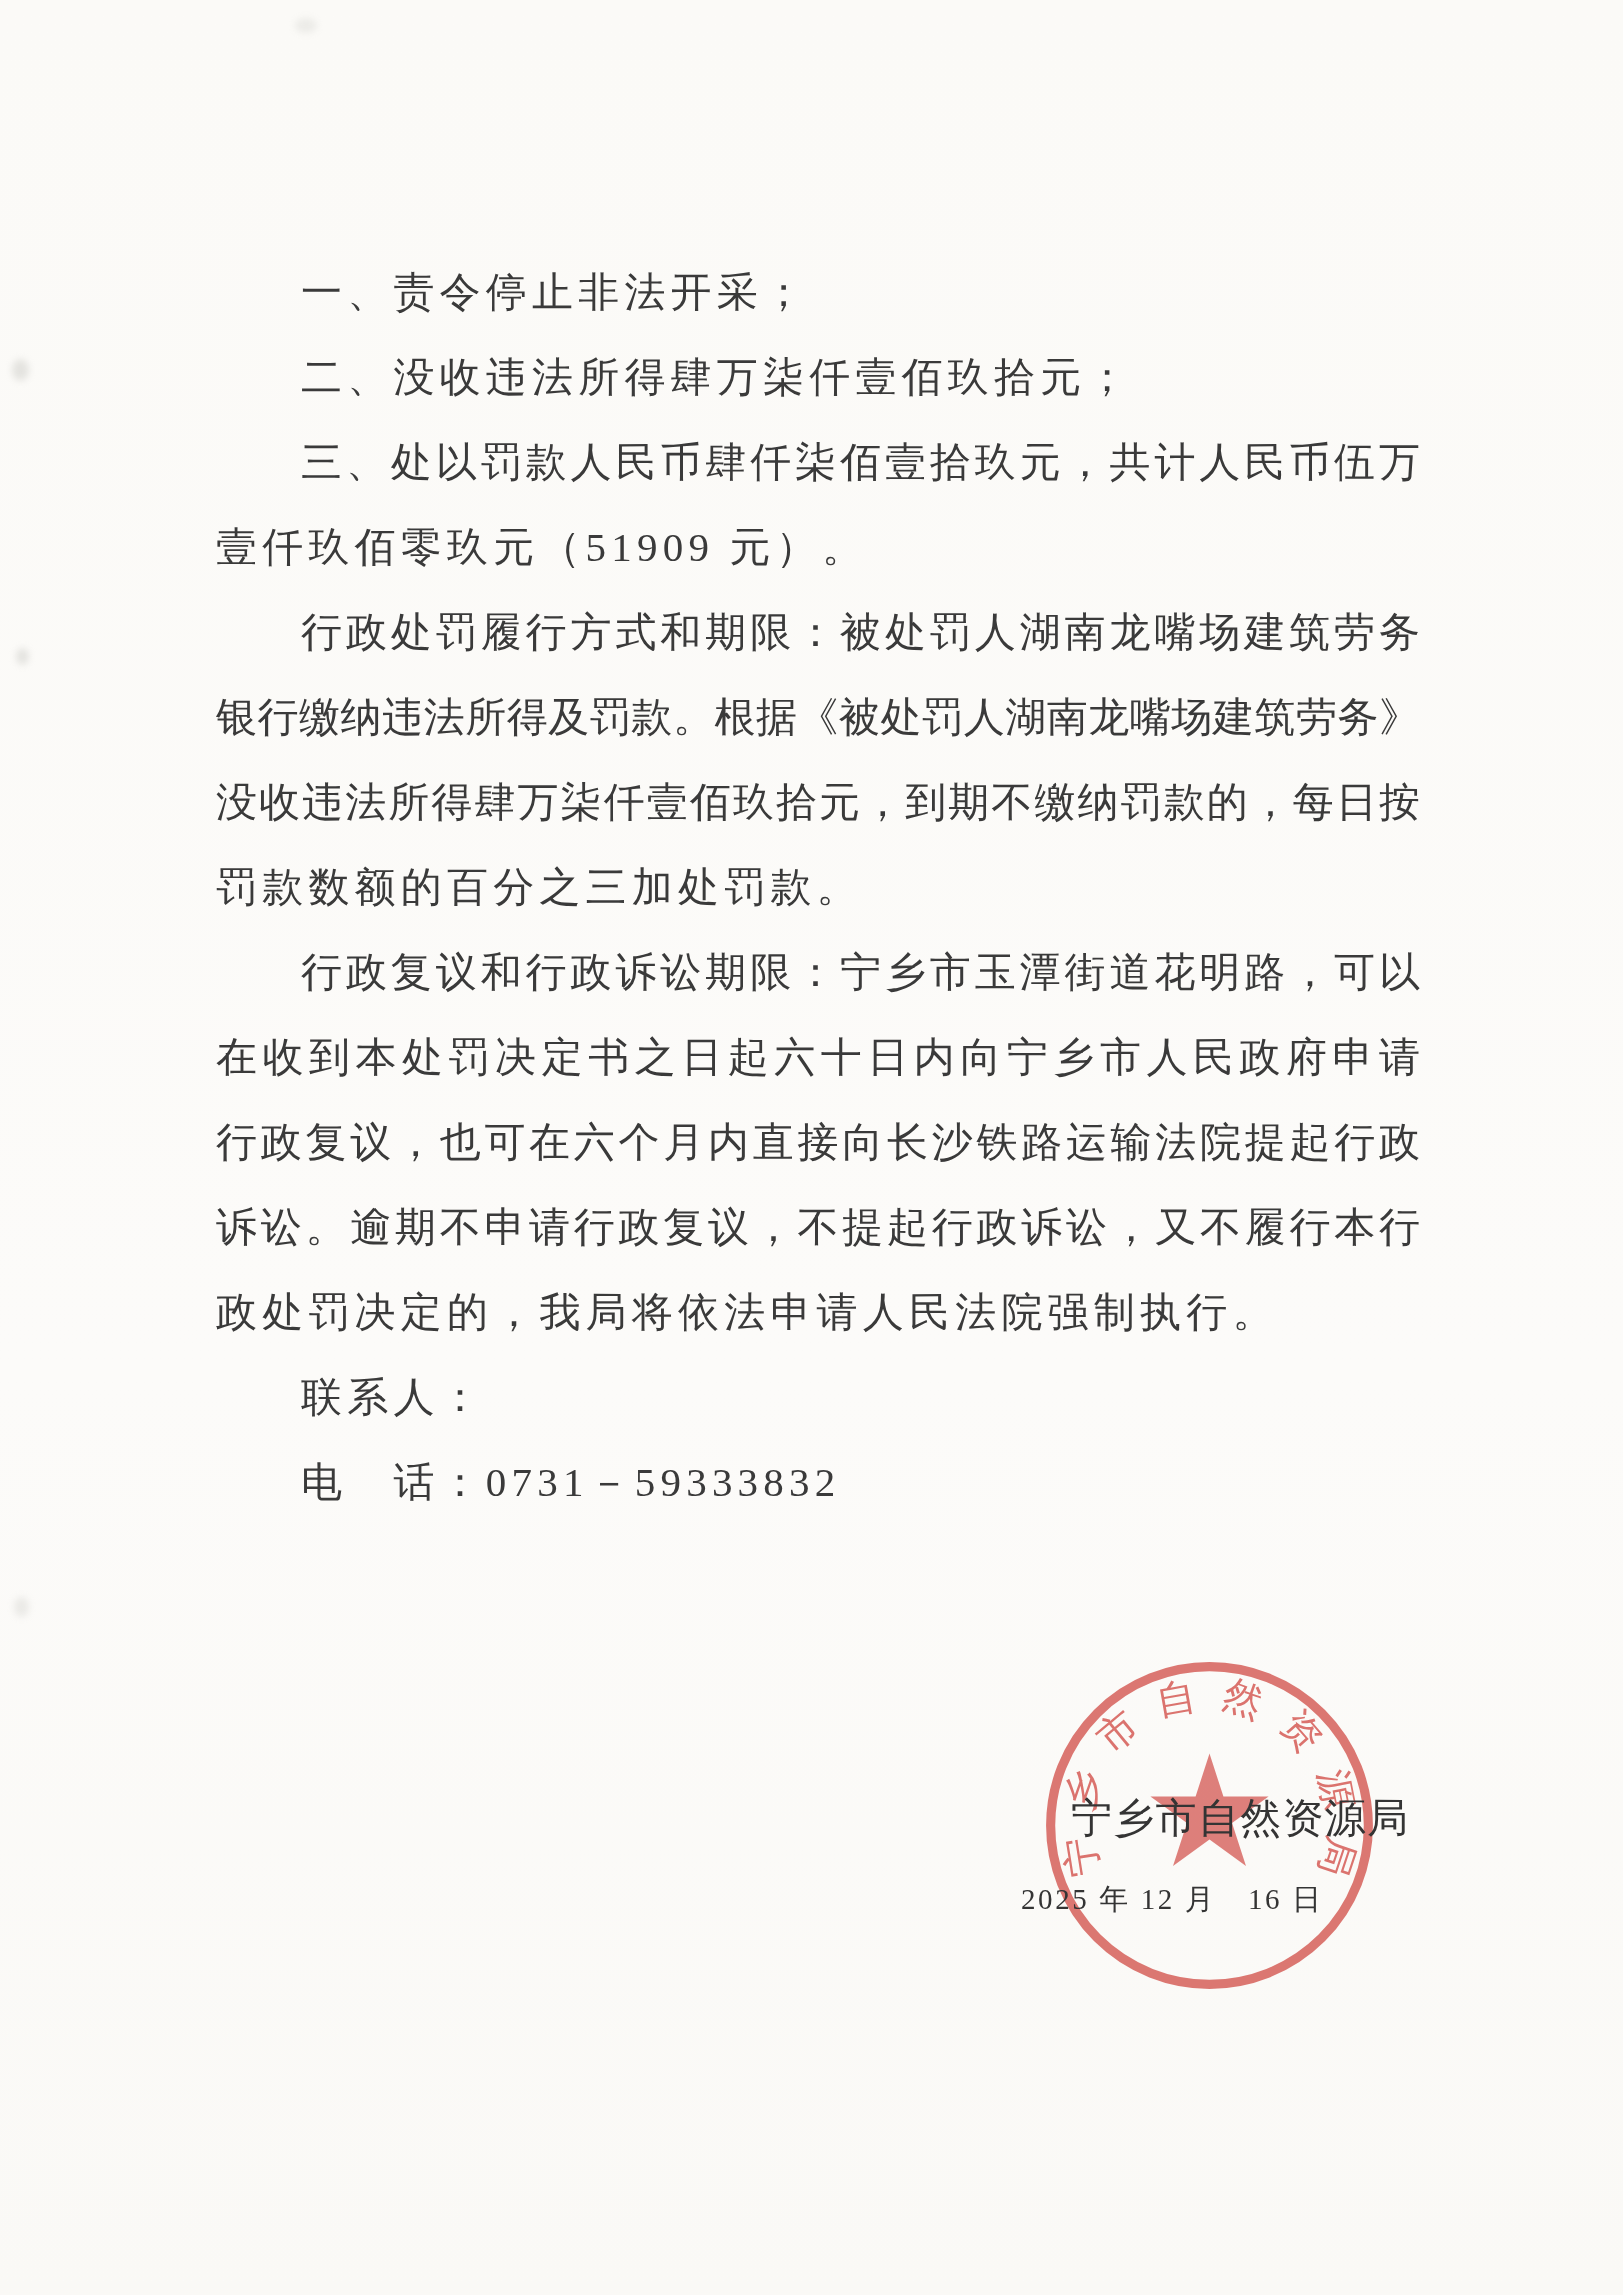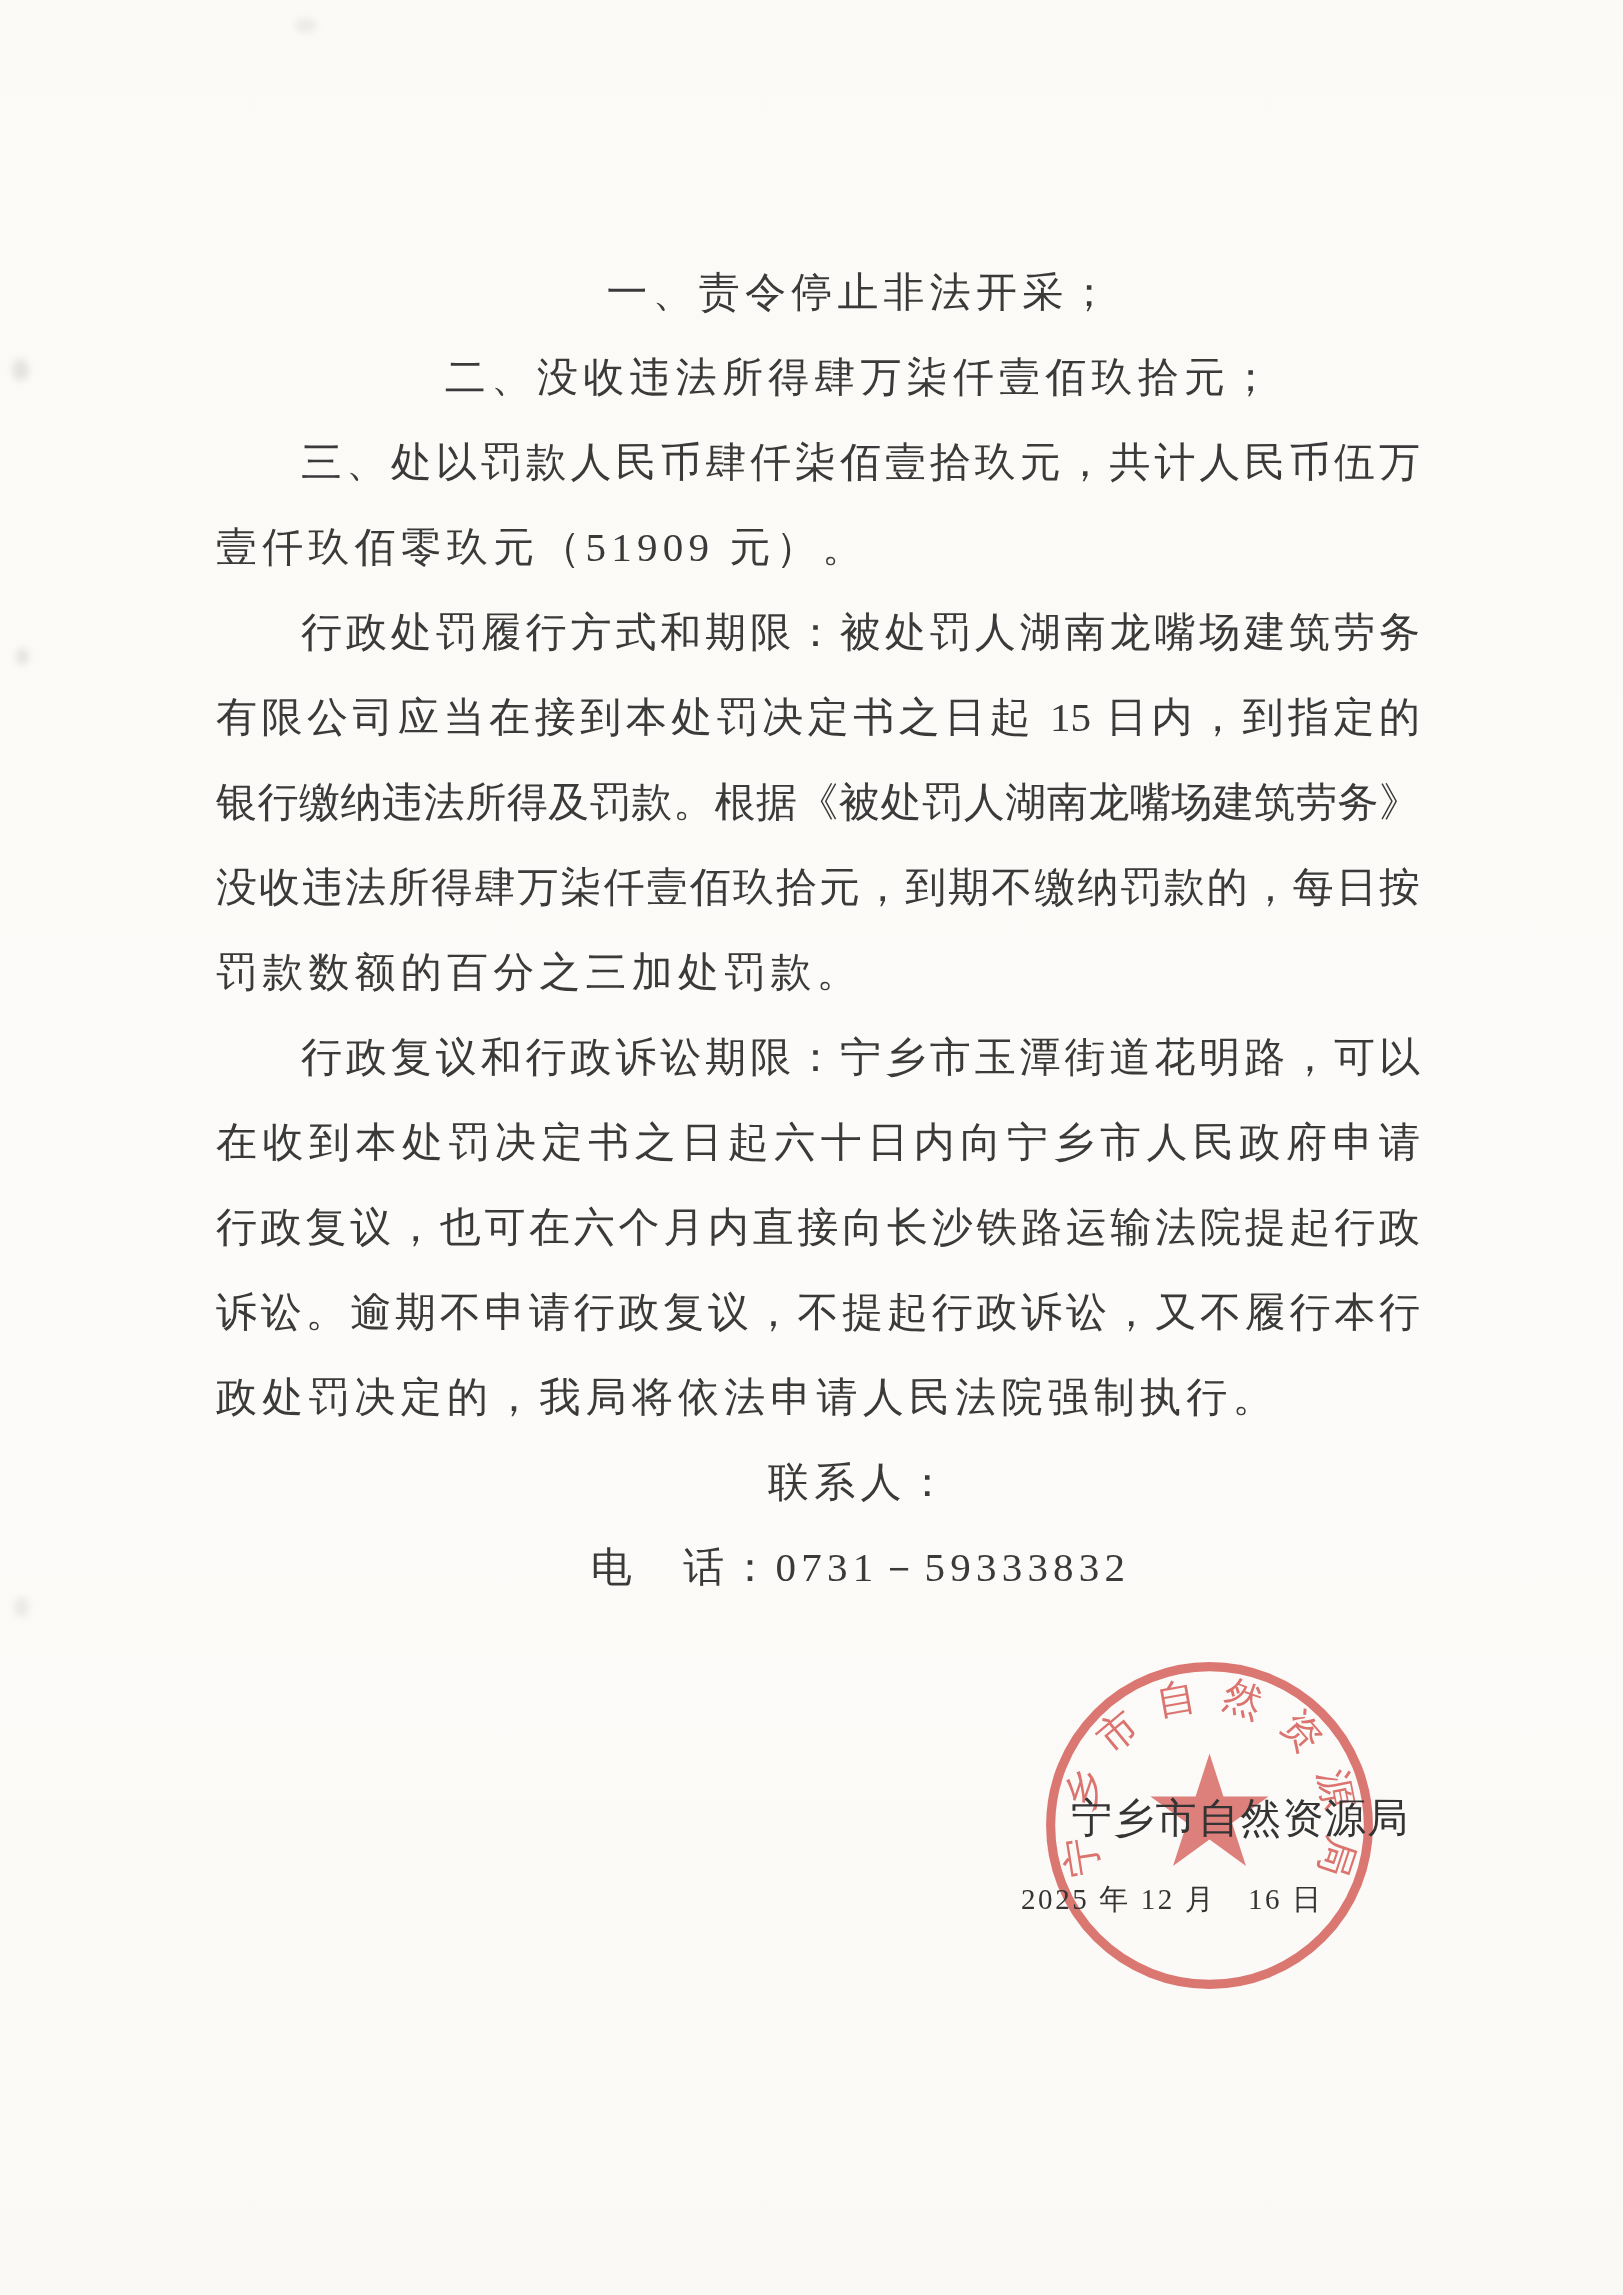--- a/index.html
+++ b/index.html
@@ -19,21 +19,21 @@
     letter-spacing:5.2px;
     white-space:pre;
   }
   .fill {
     letter-spacing:normal;
     white-space:normal;
     text-align:justify;
     text-align-last:justify;
     text-justify:inter-character;
   }
-  .indent { text-indent:85px;text-align:center; }
+  .indent { text-indent:85px; }
   .sig-line {
     position:absolute; left:1071px; top:1795px;
     font-size:41px; line-height:46px; letter-spacing:1.3px;
     color:#343434; z-index:3; white-space:pre;
   }
   .date-line {
     position:absolute; left:1021px; top:1876px;
     font-size:29px; line-height:46px; letter-spacing:2.6px;
     color:#343434; z-index:3; white-space:pre;
   }
@@ -60,21 +60,20 @@
   <div class="smudge s2"></div>
   <div class="smudge s3"></div>
   <div class="smudge s4"></div>
 
   <div class="text-block">
     <div class="line indent">一、责令停止非法开采；</div>
     <div class="line indent">二、没收违法所得肆万柒仟壹佰玖拾元；</div>
     <div class="line indent fill">三、处以罚款人民币肆仟柒佰壹拾玖元，共计人民币伍万</div>
     <div class="line">壹仟玖佰零玖元（51909 元）。</div>
     <div class="line indent fill">行政处罚履行方式和期限：被处罚人湖南龙嘴场建筑劳务</div>
-    <div class="line fill">有限公司应当在接到本处罚决定书之日起 15 日内，到指定的</div>
     <div class="line fill">银行缴纳违法所得及罚款。根据《被处罚人湖南龙嘴场建筑劳务》</div>
     <div class="line fill">没收违法所得肆万柒仟壹佰玖拾元，到期不缴纳罚款的，每日按</div>
     <div class="line">罚款数额的百分之三加处罚款。</div>
     <div class="line indent fill">行政复议和行政诉讼期限：宁乡市玉潭街道花明路，可以</div>
     <div class="line fill">在收到本处罚决定书之日起六十日内向宁乡市人民政府申请</div>
     <div class="line fill">行政复议，也可在六个月内直接向长沙铁路运输法院提起行政</div>
     <div class="line fill">诉讼。逾期不申请行政复议，不提起行政诉讼，又不履行本行</div>
     <div class="line">政处罚决定的，我局将依法申请人民法院强制执行。</div>
     <div class="line indent">联系人：</div>
     <div class="line indent">电　话：0731－59333832</div>

